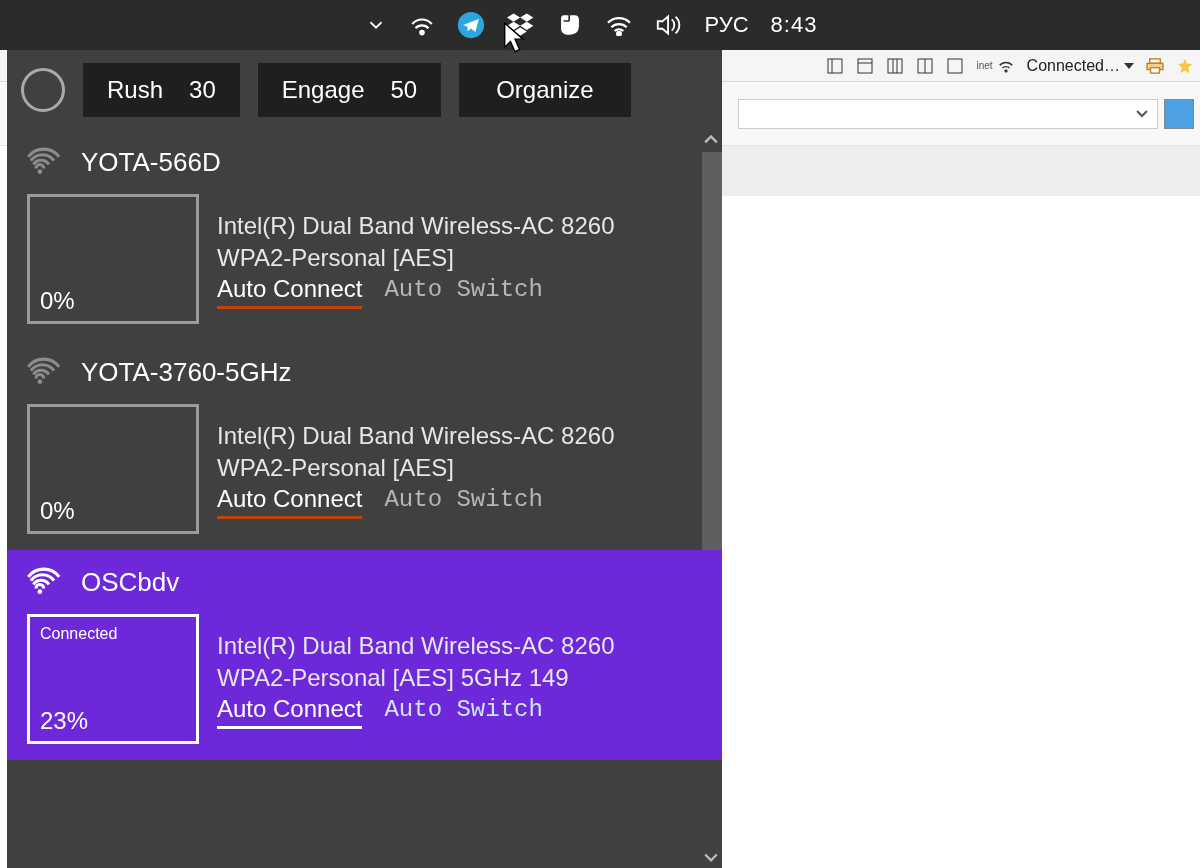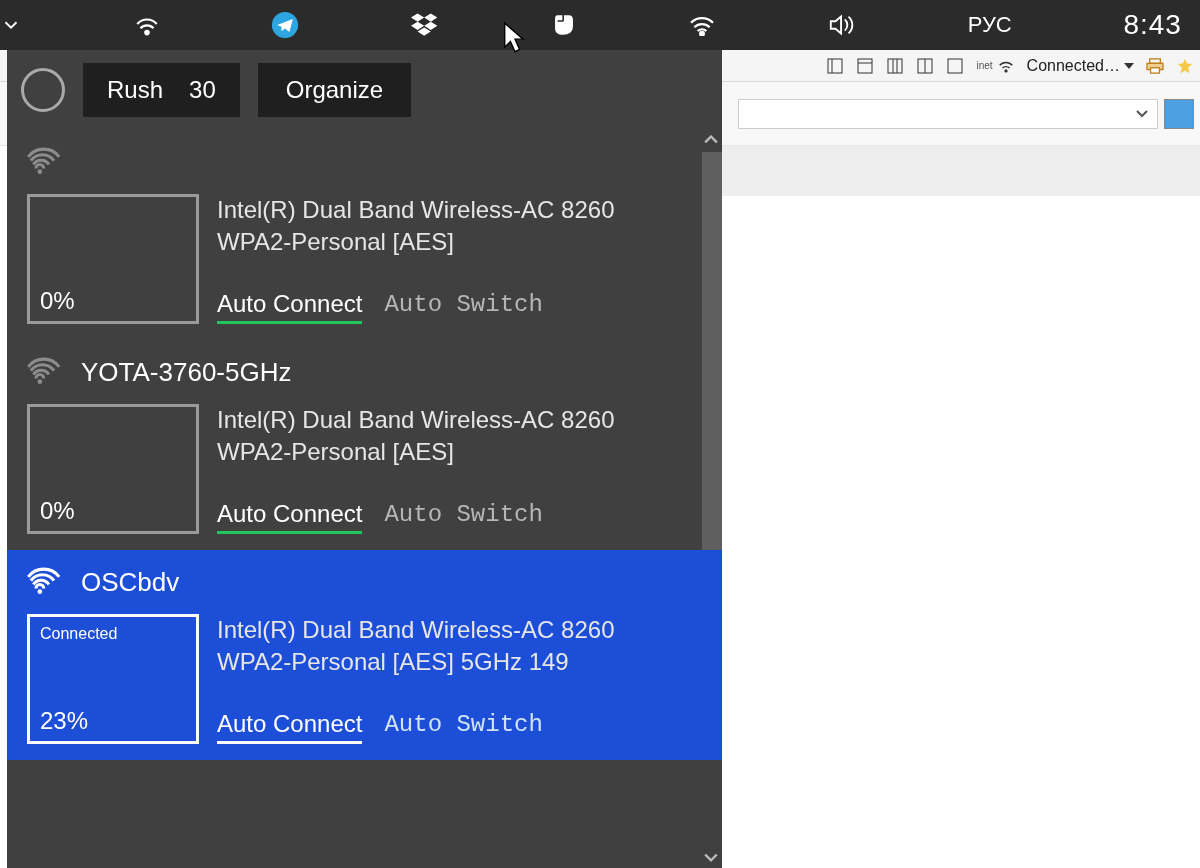--- a/index.html
+++ b/index.html
@@ -9,28 +9,28 @@
       font-family: "Segoe UI", Arial, sans-serif;
       background: #ffffff;
       overflow: hidden;
       position: relative;
     }
     .taskbar {
       height: 50px;
       background: #2b2b2b;
       display: flex;
       align-items: center;
-      justify-content: space-between;
+      justify-content: center;
       padding-right: 18px;
       color: #fff;
       gap: 22px;
       font-size: 20px;
     }
     .taskbar .tb-icon { display: flex; align-items: center; justify-content: center; }
-    .taskbar .clock { font-size: 28px; letter-spacing: 1px; }
+    .taskbar .clock { font-size: 22px; letter-spacing: 1px; }
     .taskbar .lang { font-size: 22px; }
     .cursor {
       position: absolute;
       left: 503px; top: 22px;
       z-index: 10;
       pointer-events: none;
     }
     .toolbar2 {
       height: 32px;
       background: #f5f5f5;
@@ -100,21 +100,21 @@
     .hdr-btn {
       background: #1f1f1f;
       color: #fff;
       height: 54px;
       display: flex;
       align-items: center;
       padding: 0 24px;
       gap: 26px;
       font-size: 24px;
     }
-    .hdr-btn.single { padding: 0 28px; }
+    .hdr-btn.single { padding: 0 37px; }
     .net-area {
       position: relative;
       flex: 1;
       overflow: hidden;
     }
     .net-scroll { position: absolute; inset: 0; }
     .net-head {
       height: 64px;
       display: flex;
       align-items: center;
@@ -133,39 +133,39 @@
       height: 130px;
       border: 3px solid #9a9a9a;
       display: flex;
       flex-direction: column;
       justify-content: space-between;
       padding: 8px 10px 6px 10px;
       font-size: 22px;
     }
     .sig-box .top { color: #fff; font-size: 16px; min-height: 24px; }
     .sig-box .pct { color: #fff; font-size: 24px; }
-    .net-info { flex: 1; display: flex; flex-direction: column; justify-content: space-between; }
+    .net-info { flex: 1; display: flex; flex-direction: column; justify-content: flex-start; margin-top: 16px; }
     .adapter { color: #e6e6e6; font-size: 24px; line-height: 1.35; }
     .row2 {
       display: flex;
       gap: 22px;
       font-size: 24px;
       color: #c7c7c7;
       align-items: flex-end;
     }
     .row2 .auto-connect.on {
       color: #fff;
-      border-bottom: 3px solid #22c55e;
+      border-bottom: 3px solid #c2410c;
       padding-bottom: 3px;
     }
     .row2 .auto-connect.on.blue { border-bottom-color: #fff; }
     .row2 .auto-switch { color: #b6b6b6; padding-bottom: 6px; font-family: Liberation Mono, monospace; }
     .row2.blue .auto-switch { color: #cfe3f5; }
     .net-block.selected {
-      background: #1d4ed8;
+      background: #6d28d9;
     }
     .net-block.selected .sig-box { border-color: #ffffff; }
     .net-block.selected .sig-box .top, .net-block.selected .sig-box .pct { color: #fff; }
     .scroll-hint {
       position: absolute;
       right: 4px; top: 2px;
       color: #ccc;
       font-size: 14px;
     }
     .scroll-hint.bottom { top: auto; bottom: 2px; }
@@ -313,20 +313,24 @@
       <path d="M1 1 L1 22 L6 17 L10 26 L14 24 L10 15 L17 15 Z" fill="#fff" stroke="#000" stroke-width="1.2"></path>
     </svg>
 </span>
 
 <div class="panel">
   <div class="panel-header">
     <div class="scan-ring"></div>
     <div class="hdr-btn">
       <span>Rush</span>
       <span>30</span>
+    </div>
+    <div class="hdr-btn">
+      <span>Engage</span>
+      <span>50</span>
     </div>
     <div class="hdr-btn single">
       <span>Organize</span>
     </div>
   </div>
 
   <div class="net-area">
     <span class="scroll-hint">
       <svg width="14" height="10" viewBox="0 0 12 8" fill="none" stroke="#bbb" stroke-width="2">
           <polyline points="1 6 6 1 11 6"></polyline>
@@ -345,20 +349,21 @@
           <div class="net-head">
             <span class="wifi-ico">
               <svg viewBox="-4 0 28 22" fill="none" stroke-width="2.4">
                 <path d="M3 16 A3 3 0 0 1 9 16" stroke="#8c8c8c"></path>
                 <path d="M1 13 A7 7 0 0 1 13 13" stroke="#8c8c8c"></path>
                 <path d="M-1 10 A11 11 0 0 1 17 10" stroke="#8c8c8c"></path>
                 <path d="M-3 7 A15 15 0 0 1 21 7" stroke="#8c8c8c"></path>
                 <circle cx="6" cy="18.5" r="1.8" fill="#8c8c8c"></circle>
               </svg>
             </span>
+            <span class="ssid">YOTA-566D</span>
           </div>
           <div class="net-body">
             <div class="sig-box">
               <div class="top"></div>
               <div class="pct">0%</div>
             </div>
             <div class="net-info">
               <div class="adapter">
                 <div>Intel(R) Dual Band Wireless-AC 8260</div>
                 <div>WPA2-Personal [AES]</div>

